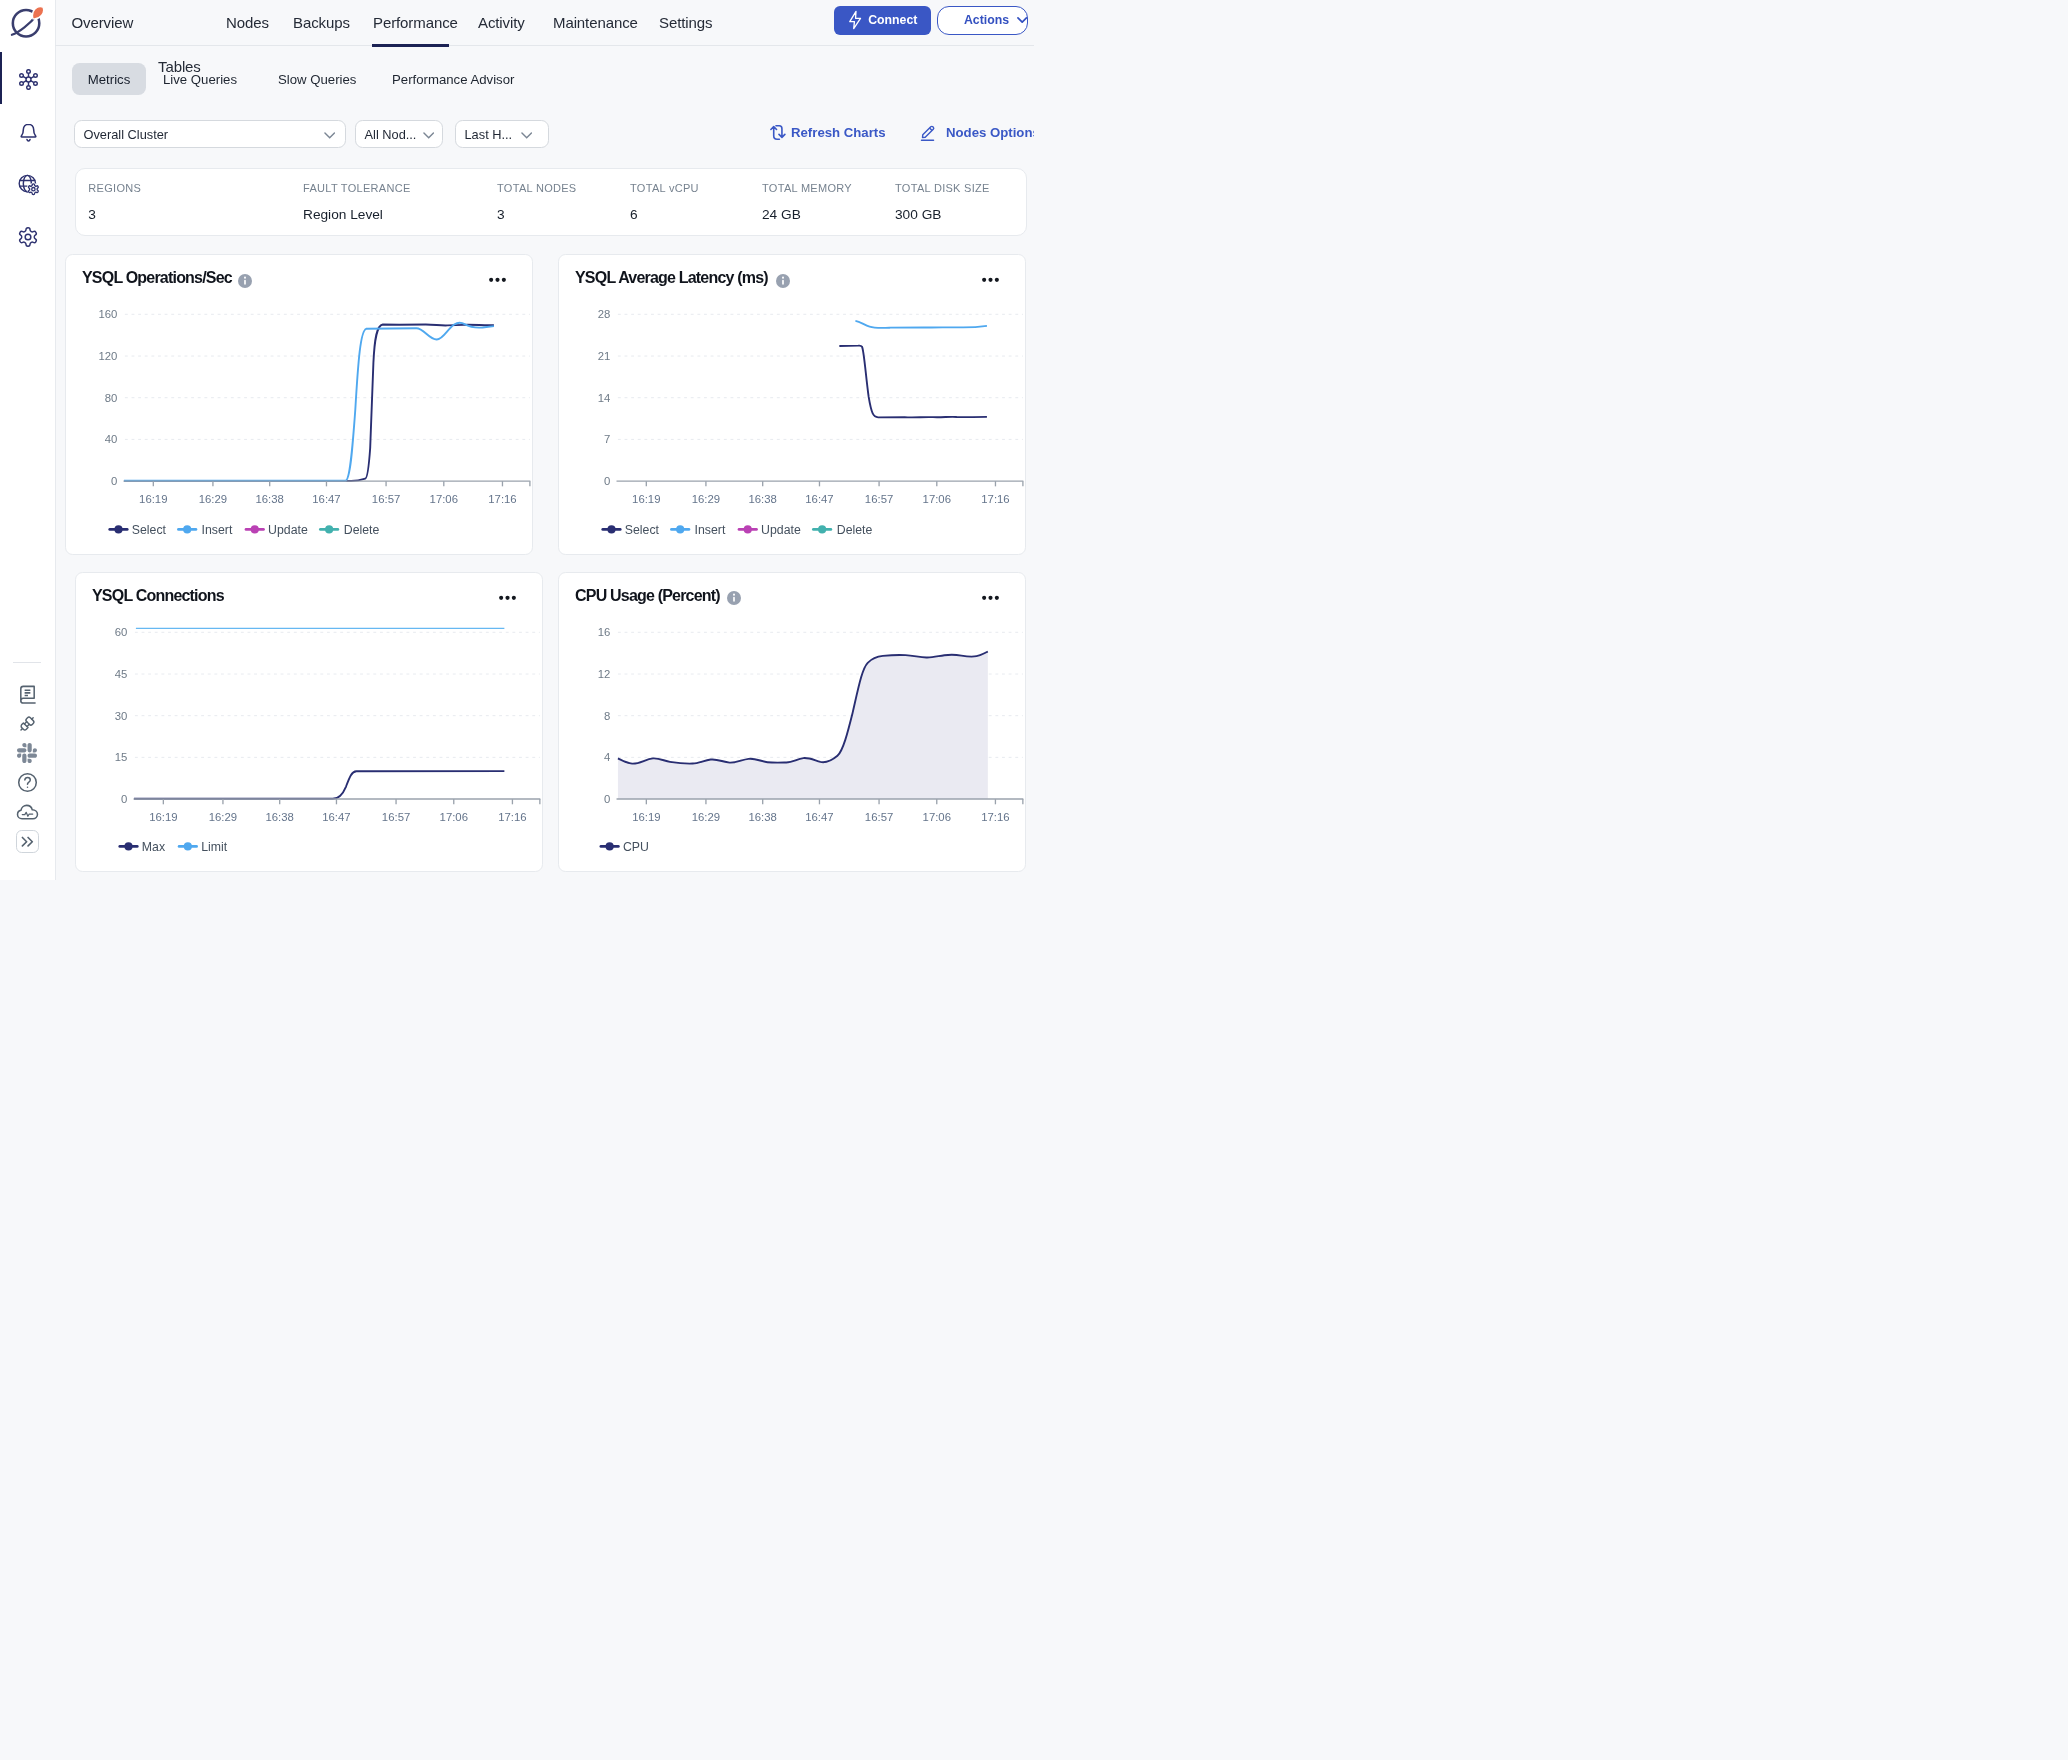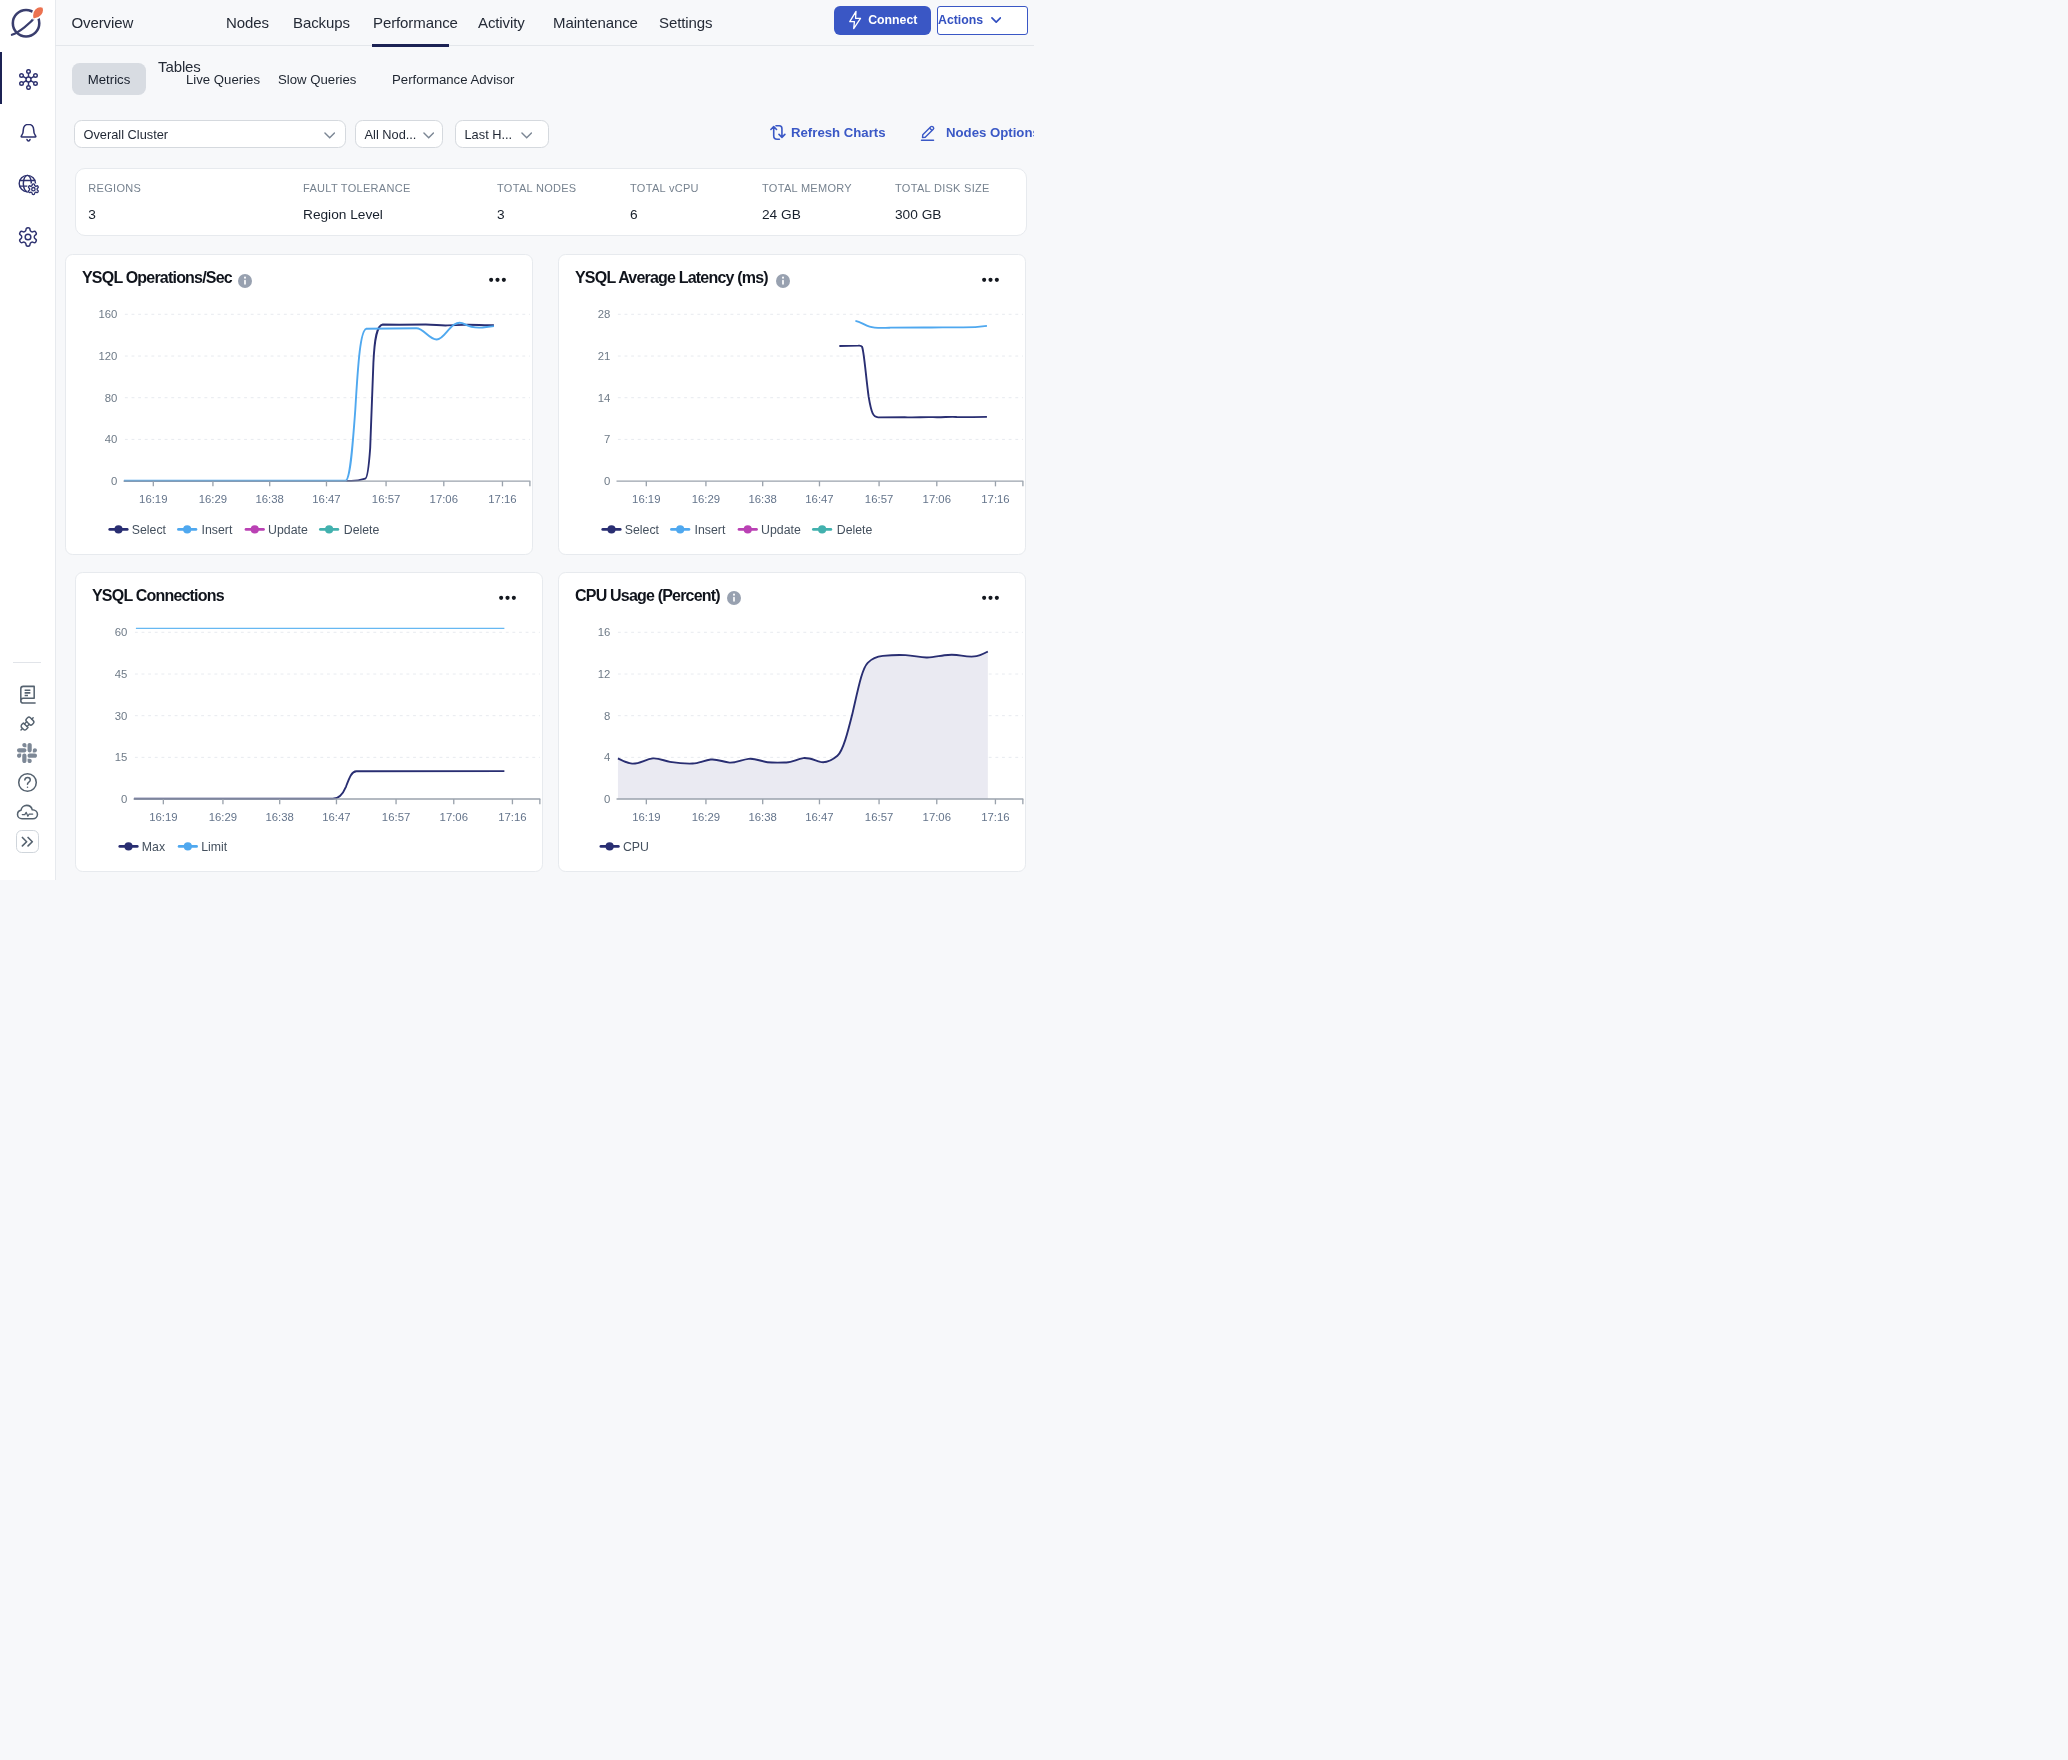--- a/index.html
+++ b/index.html
@@ -7,21 +7,21 @@
 #page { position:relative; width:1034px; height:880px; }
 
 #side { position:absolute; left:0; top:0; width:56px; height:880px; background:#fff; border-right:0.9px solid #e7eaee; }
 .sico { position:absolute; }
 #activebar { position:absolute; left:0; top:52px; width:2.4px; height:52px; background:#1c2254; }
 
 #nav { position:absolute; left:55px; top:0; width:979px; height:46px; border-bottom:0.9px solid #e4e7eb; }
 .navitem { position:absolute; top:14px; font-size:15px; color:#252b37; letter-spacing:-0.1px; white-space:nowrap; }
 #perfline { position:absolute; left:372px; top:44px; width:77px; height:2.8px; background:#1c2254; }
 #btn-connect { position:absolute; left:834px; top:5.7px; width:97px; height:29px; background:#3a57c5; border-radius:6px; color:#fff; font-weight:bold; font-size:12.3px; display:flex; align-items:center; justify-content:center; gap:6.6px; }
-#btn-actions { position:absolute; left:937px; top:5.7px; width:91px; height:29px; background:#fff; border:1.4px solid #3a57c5; border-radius:3px; color:#3350c0; font-weight:bold; font-size:12.3px; display:flex; align-items:center; justify-content:flex-start; gap:7.6px; }
+#btn-actions { position:absolute; left:937px; top:5.7px; width:91px; height:29px; background:#fff; border:1.4px solid #3a57c5; border-radius:12px; color:#3350c0; font-weight:bold; font-size:12.3px; display:flex; align-items:center; justify-content:flex-end; gap:7.6px; }
 
 .tab { position:absolute; top:72px; font-size:13.2px; color:#1e2530; white-space:nowrap; }
 #pill { position:absolute; left:72px; top:63px; width:74px; height:32px; background:#d8dce2; border-radius:7.6px; display:flex; align-items:center; justify-content:center; font-size:13.2px; color:#171e2b; }
 
 .dd { position:absolute; top:120px; height:28px; background:#fff; border:0.9px solid #d5d9de; border-radius:7.6px; display:flex; align-items:center; font-size:12.8px; color:#1f2633; padding-left:8.5px; }
 .dd svg { position:absolute; }
 
 .blink { position:absolute; top:125px; font-size:13.2px; font-weight:bold; color:#3a58c6; white-space:nowrap; }
 
 #band { position:absolute; left:75px; top:168px; width:952px; height:68px; background:#fff; border:0.9px solid #e7eaee; border-radius:10px; }
@@ -129,21 +129,21 @@
       </svg>
       <span>Connect</span>
     </div>
   <div id="btn-actions">
       <span>Actions</span>
       <svg width="10.4" height="6.6" viewBox="0 0 11 7">
         <path d="M1 1 L5.5 5.5 L10 1" fill="none" stroke="#3350c0" stroke-width="1.8" stroke-linecap="round"></path>
       </svg>
     </div>
   <div id="pill">Metrics</div>
-  <span class="tab" style="left:186px;">Live Queries</span>
+  <span class="tab" style="left:163px;">Live Queries</span>
   <span class="tab" style="left:278px;">Slow Queries</span>
   <span class="tab" style="left:392px;">Performance Advisor</span>
   <div class="dd" style="left:74px; width:272px;">Overall Cluster<svg style="left:249px; top:11.4px;" width="11.4" height="7.6" viewBox="0 0 12 8">
         <path d="M1 1 L6 6 L11 1" fill="none" stroke="#7b8694" stroke-width="1.5" stroke-linecap="round"></path>
       </svg></div>
   <div class="dd" style="left:355px; width:88px;">All Nod...<svg style="left:67px; top:11.4px;" width="11.4" height="7.6" viewBox="0 0 12 8">
         <path d="M1 1 L6 6 L11 1" fill="none" stroke="#7b8694" stroke-width="1.5" stroke-linecap="round"></path>
       </svg></div>
   <div class="dd" style="left:455px; width:94px;">Last H...<svg style="left:65px; top:11.4px;" width="11.4" height="7.6" viewBox="0 0 12 8">
         <path d="M1 1 L6 6 L11 1" fill="none" stroke="#7b8694" stroke-width="1.5" stroke-linecap="round"></path>

